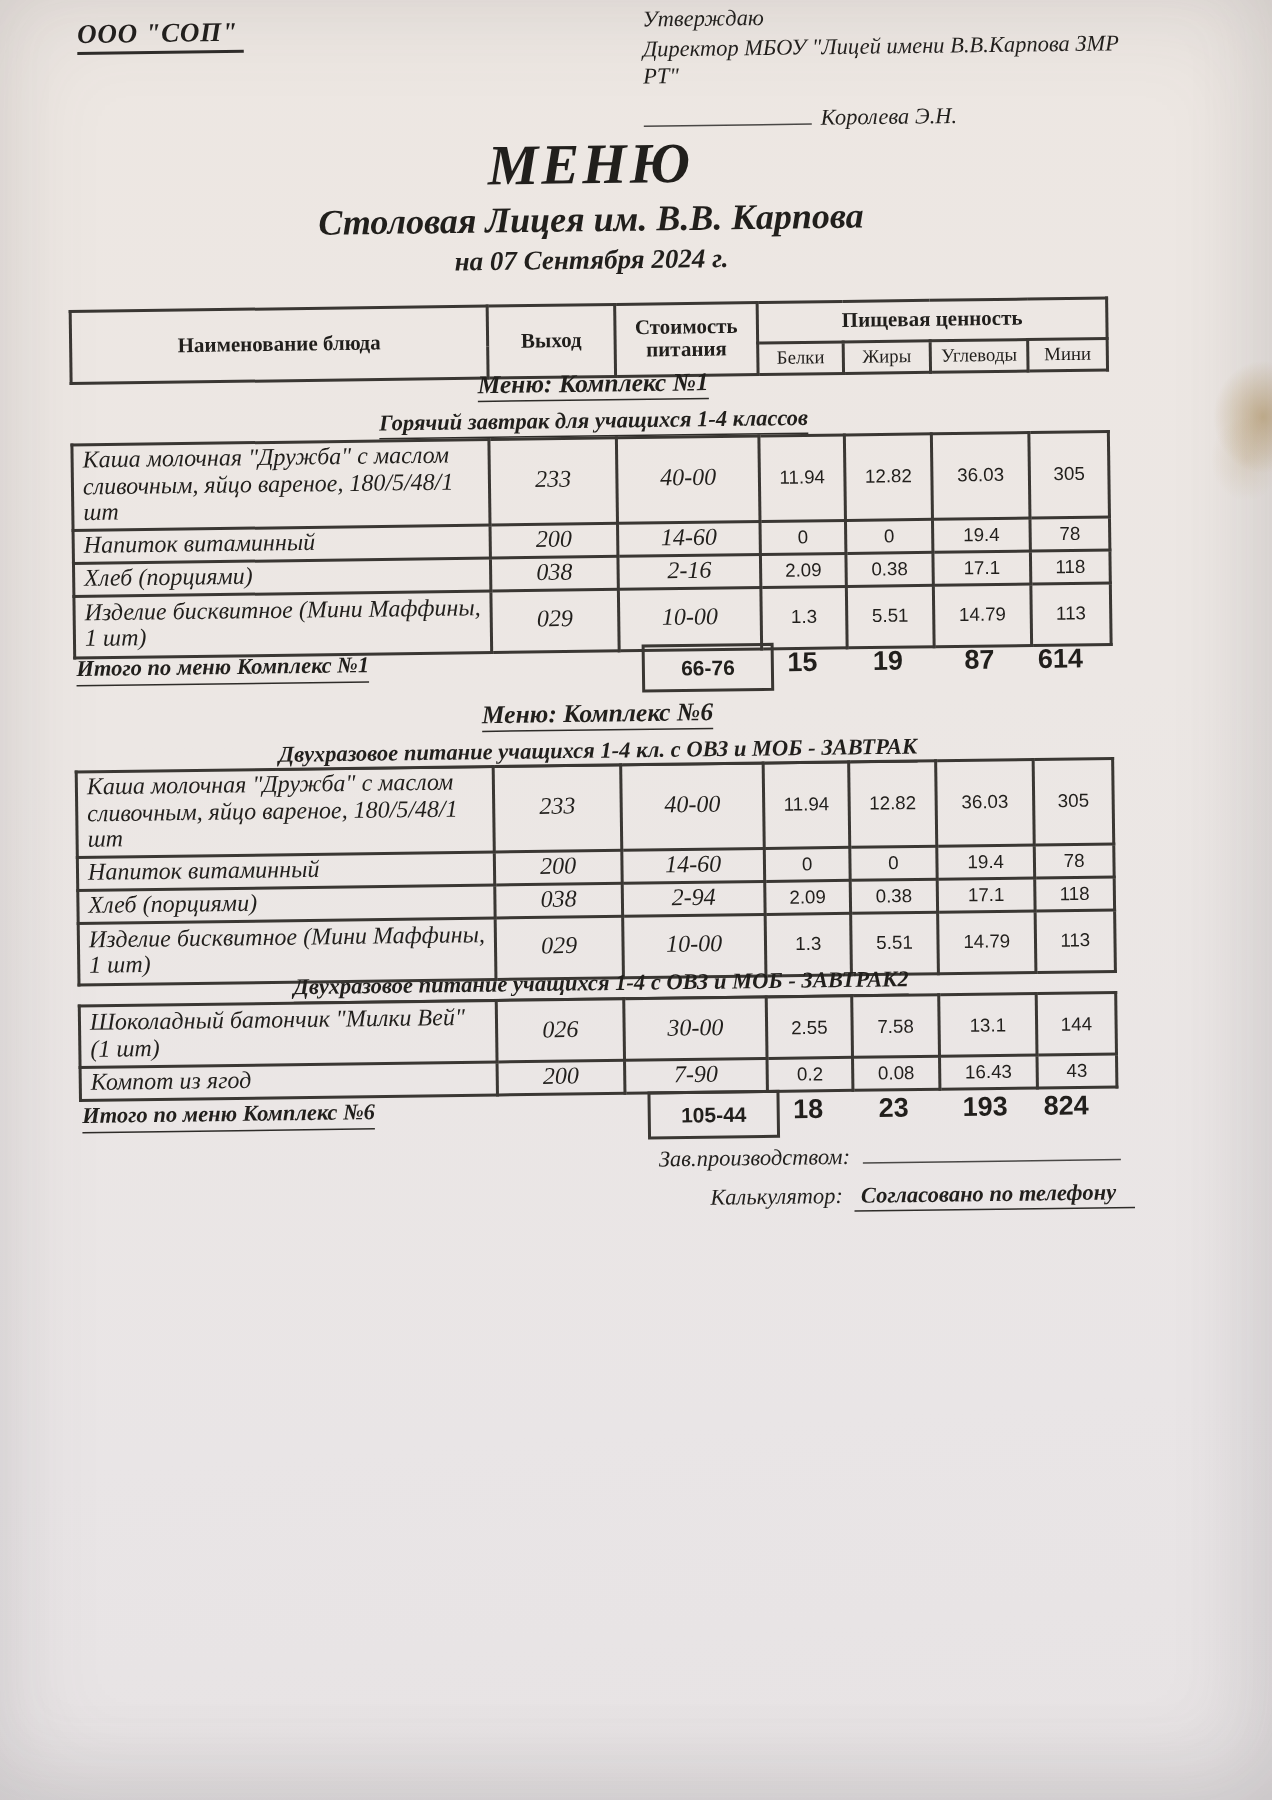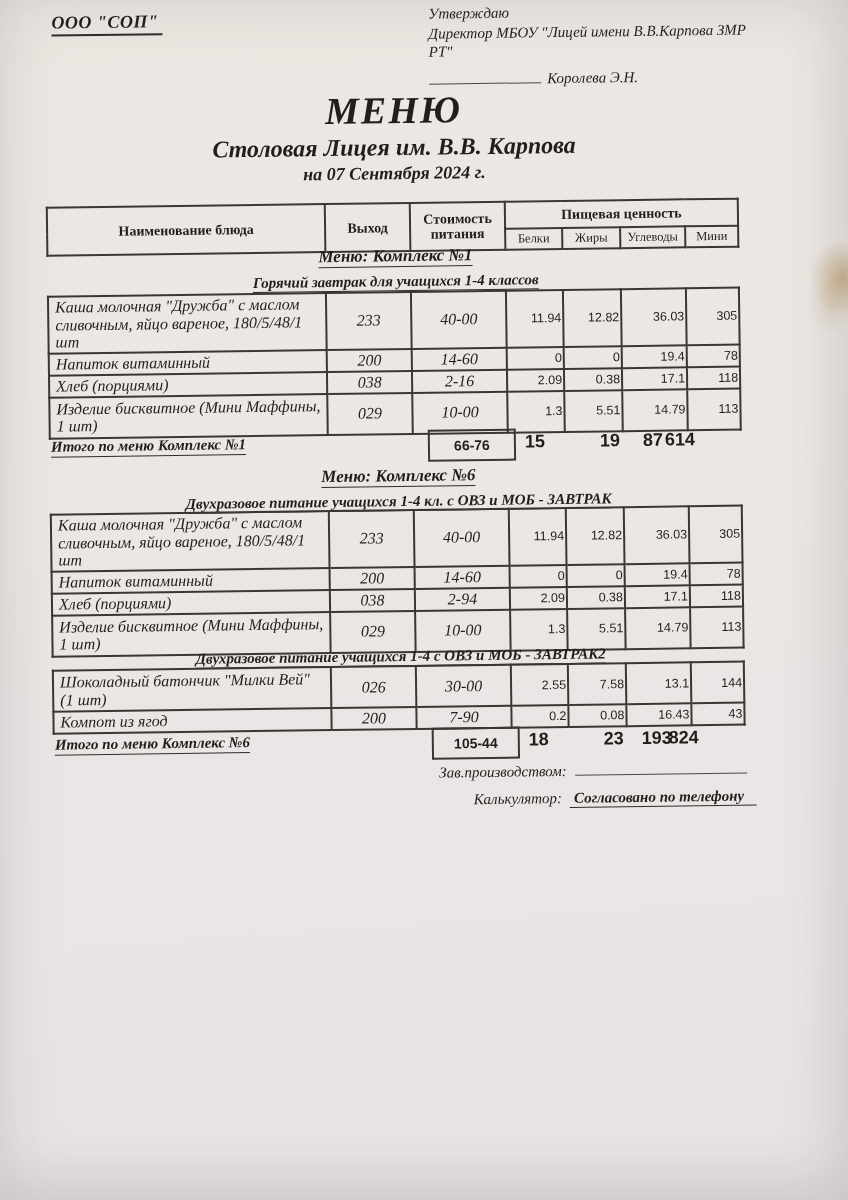--- a/index.html
+++ b/index.html
@@ -45,32 +45,32 @@
   .head-table .sub th{font-weight:normal;font-size:12.5px;height:17px;}
   .head-table .top th{height:23px;}
 
   .sec-title{font-weight:bold;font-style:italic;font-size:17px;}
   .sec-title .u, .sec-sub .u{border-bottom:1.8px solid #2e2c29;padding-bottom:1px;}
   .sec-sub{font-weight:bold;font-style:italic;font-size:15px;}
 
   .body-table td{vertical-align:middle;}
   .body-table .name{font-style:italic;font-size:16px;line-height:17.5px;padding:1px 4px 1px 6px;text-align:left;}
   .body-table .out,.body-table .cost{font-style:italic;font-size:16px;text-align:center;}
-  .body-table .nut{font-family:"Liberation Sans","DejaVu Sans",sans-serif;font-size:12.5px;text-align:right;margin-top:24px;}
+  .body-table .nut{font-family:"Liberation Sans","DejaVu Sans",sans-serif;font-size:12.5px;text-align:center;margin-top:24px;}
   tr.r3{height:54px;} tr.r1{height:22px;} tr.r2{height:41px;}
 
   .totals{position:absolute;left:47px;width:691px;height:34px;}
   .t-label{position:absolute;left:2px;top:4px;font-weight:bold;font-style:italic;font-size:15px;
            border-bottom:1.8px solid #2e2c29;padding-bottom:1px;}
   .t-cost{position:absolute;left:379px;top:0;width:84px;height:28px;border:2px solid #3a3733;
           font-family:"Liberation Sans","DejaVu Sans",sans-serif;font-weight:bold;font-size:14px;
           text-align:center;line-height:28px;}
   .t-num{position:absolute;top:3px;width:56px;margin-left:-28px;text-align:center;
          font-family:"Liberation Sans","DejaVu Sans",sans-serif;font-weight:bold;font-size:18px;}
-  .tn-p{left:486px;} .tn-f{left:543px;text-align:right;} .tn-c{left:604px;} .tn-k{left:631px;}
+  .tn-p{left:486px;} .tn-f{left:543px;} .tn-c{left:604px;} .tn-k{left:658px;}
 
   .sig-mgr{left:433px;top:768px;font-style:italic;font-size:15px;}
   .sig-calc{left:467px;top:796px;font-style:italic;font-size:15px;}
   .uline{display:inline-block;width:172px;border-bottom:1.6px solid #4a4846;height:13px;margin-left:8px;}
   .calc-val{font-weight:bold;border-bottom:1.8px solid #2e2c29;padding:0 12px 1px 4px;margin-left:8px;}
 </style>
 </head>
 <body>
 
 <div class="sheet">

